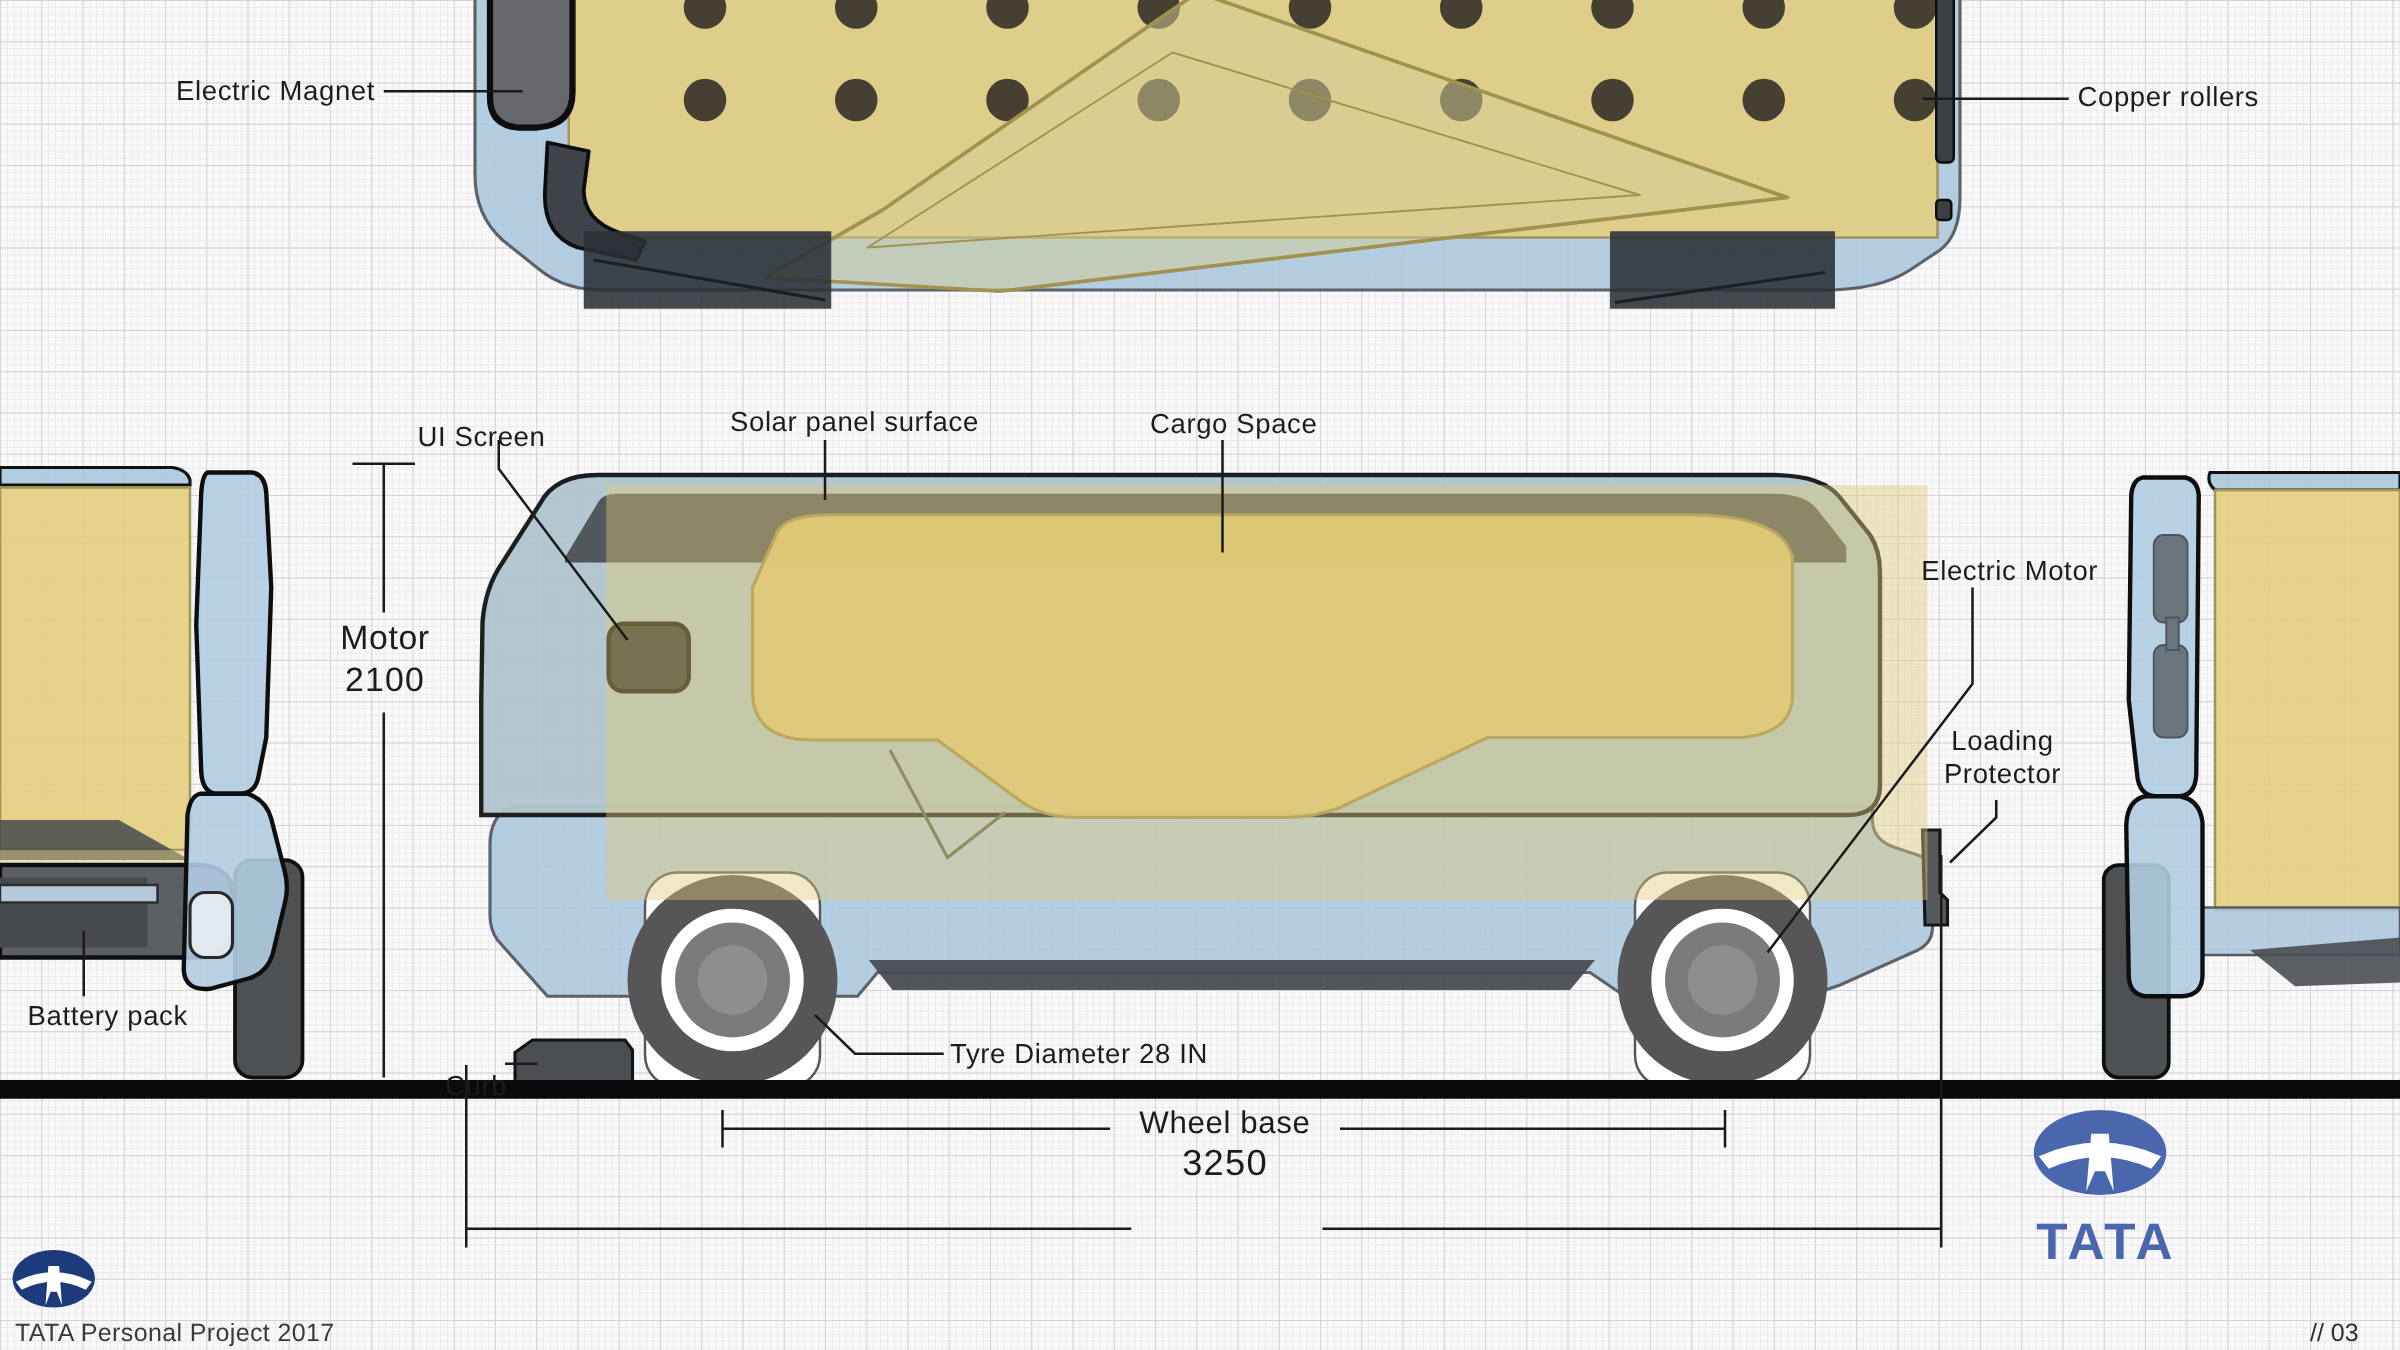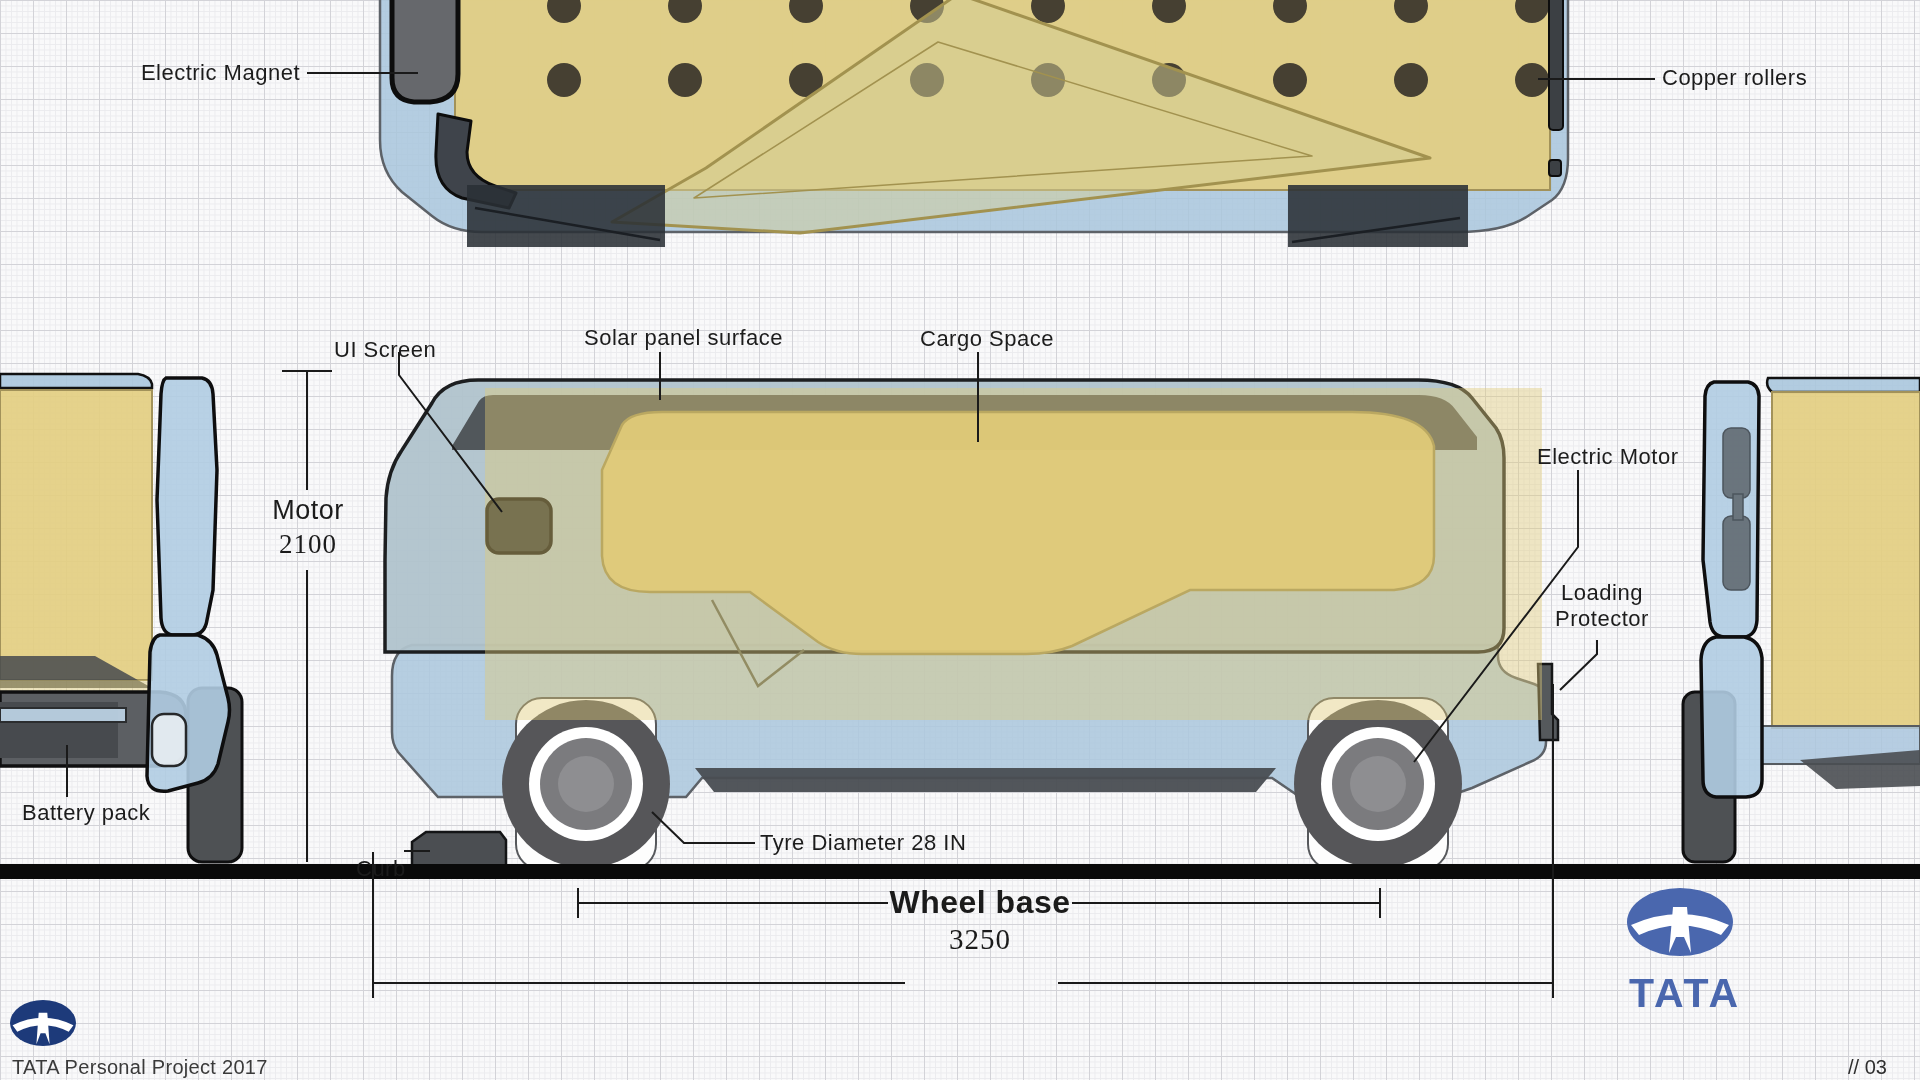--- a/index.html
+++ b/index.html
@@ -17,22 +17,22 @@
   svg{position:absolute;left:0;top:0;}
   .lbl{
     position:absolute;font-size:22px;color:#1c1c1c;letter-spacing:.5px;
     white-space:nowrap;line-height:1.2;
   }
   .lbl.right{text-align:right;}
   .lbl.center{text-align:center;}
   .lbl.wrap{white-space:normal;}
   .dimblock{position:absolute;text-align:center;color:#1b1b1b;}
   .dimblock .dlabel{font-size:27px;letter-spacing:.5px;}
-  .dimblock .dvalue{font-size:27px;letter-spacing:1px;margin-top:3px;font-family:Liberation Serif, serif;}
-  .dimblock.big .dlabel{font-size:32px;font-weight:bold;}
+  .dimblock .dvalue{font-size:27px;letter-spacing:1px;margin-top:3px;}
+  .dimblock.big .dlabel{font-size:25px;}
   .dimblock.big .dvalue{font-size:29px;margin-top:2px;}
   .credit{position:absolute;left:12px;top:1056px;font-size:20px;color:#3a3a3a;letter-spacing:.3px;}
   .pagenum{position:absolute;left:1848px;top:1056px;font-size:20px;color:#2e2e2e;}
   .brandword{position:absolute;left:1595px;top:970px;width:180px;text-align:center;
     font-size:41px;font-weight:800;color:#4a67ae;letter-spacing:3px;}
   .modelword{position:absolute;left:1566px;top:1014px;width:248px;text-align:center;
     font-size:46px;font-weight:800;color:#141414;letter-spacing:10px;}
 </style>
 </head>
 <body>

